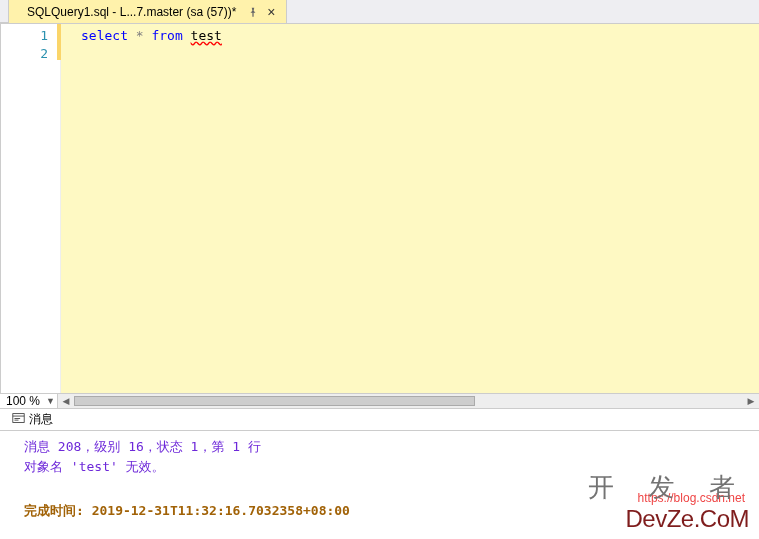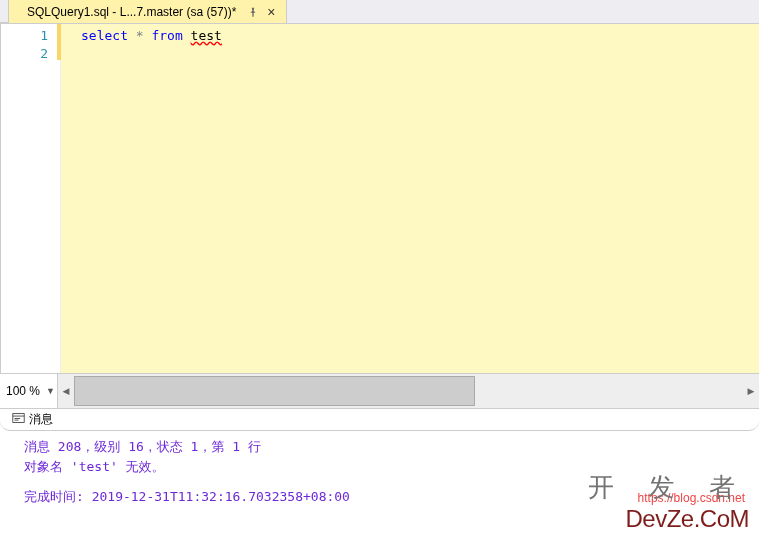--- a/index.html
+++ b/index.html
@@ -99,21 +99,21 @@
       background: #e6e6e6;
       height: 18px;
       z-index: -1;
     }
     
     .zoom-row {
       display: flex;
       align-items: center;
       border-top: 1px solid #ccc;
       border-bottom: 1px solid #ccc;
-      height: 36px;
+      height: 16px;
       background: #f5f5f5;
     }
     .zoom-select {
       display: flex;
       align-items: center;
       padding: 0 2px 0 6px;
       border-right: 1px solid #ccc;
       height: 100%;
       background: #fff;
       cursor: pointer;
@@ -147,21 +147,20 @@
       border: 1px solid #aaa;
     }
     
     .msg-tabrow {
       display: flex;
       align-items: flex-end;
       border-bottom: 1px solid #ccc;
       height: 22px;
       padding-left: 4px;
       background: #fff;
-      border-radius: 10px;
     }
     .msg-tab {
       display: flex;
       align-items: center;
       gap: 4px;
       padding: 2px 8px;
       font-size: 12px;
       cursor: pointer;
     }
     .msg-tab-icon svg { width: 13px; height: 13px; }
@@ -169,21 +168,21 @@
       padding: 6px 10px 6px 24px;
       font-family: Consolas, "Microsoft YaHei", monospace;
       font-size: 13px;
       line-height: 20px;
       height: 108px;
       overflow: auto;
       background: #fff;
       position: relative;
     }
     .err-line { color: #6d28d9; }
-    .info-line { color: #6d28d9; margin-top: 10px; }
+    .info-line { color: #a16207; margin-top: 24px; font-weight: bold; }
     
     .watermark {
       position: absolute;
       right: 10px;
       bottom: 6px;
       text-align: right;
       pointer-events: none;
     }
     .wm-top {
       font-size: 26px;

